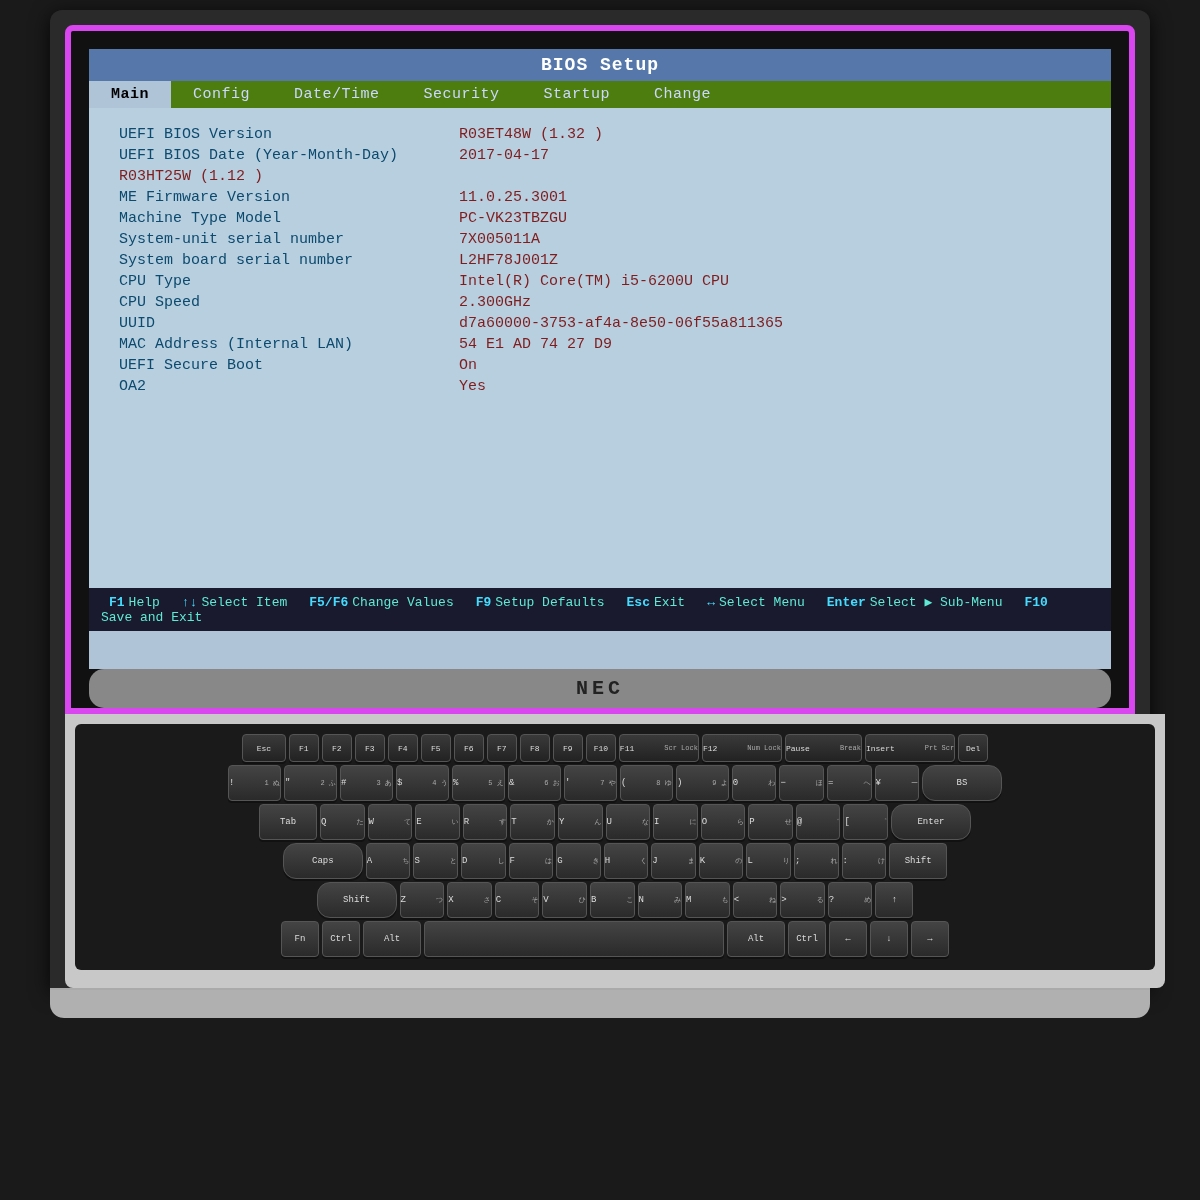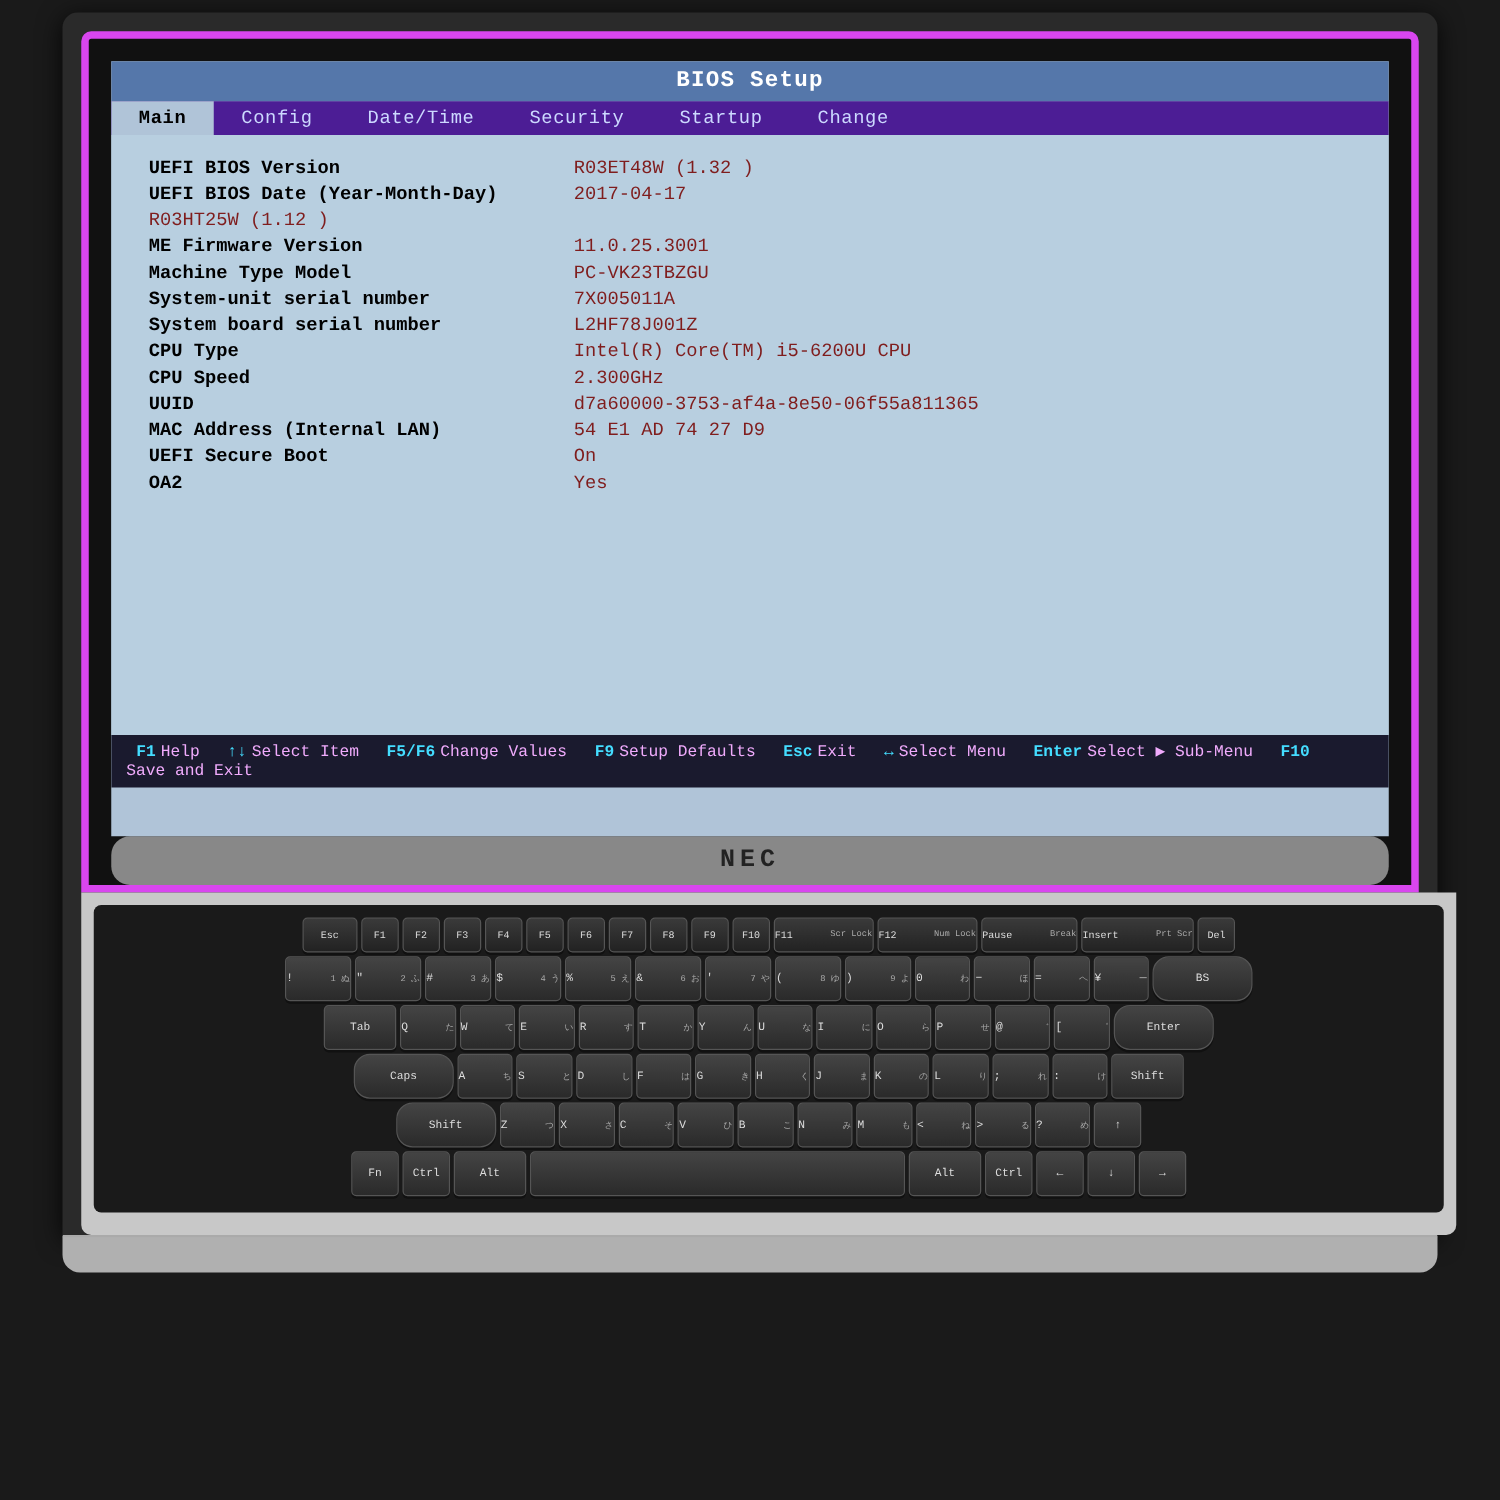--- a/index.html
+++ b/index.html
@@ -47,21 +47,21 @@
       color: #fff;
       text-align: center;
       padding: 6px 0;
       font-size: 18px;
       font-weight: bold;
       letter-spacing: 1px;
     }
 
     
     .bios-nav {
-      background: #4c1d95;
+      background: #4d7c0f;
       display: flex;
       flex-direction: row;
       padding: 0;
     }
 
     .bios-nav-item {
       padding: 5px 22px;
       color: #ccd9ff;
       font-size: 15px;
       cursor: pointer;
@@ -82,23 +82,23 @@
     }
 
     .bios-row {
       display: flex;
       flex-direction: row;
       margin-bottom: 4px;
       font-size: 15px;
     }
 
     .bios-label {
-      color: #000000;
+      color: #0c4a6e;
       min-width: 340px;
-      font-weight: bold;
+      font-weight: normal;
     }
 
     .bios-value {
       color: #7f1d1d;
       font-weight: normal;
     }
 
     
     .bios-footer {
       background: #1a1a2e;
@@ -113,21 +113,21 @@
     }
 
     .footer-key {
       color: #44ddff;
       font-weight: bold;
       margin-right: 4px;
       margin-left: 8px;
     }
 
     .footer-desc {
-      color: #f0abfc;
+      color: #5eead4;
       margin-right: 14px;
     }
 
     
     .nec-bar {
       background: #888;
       width: 100%;
       text-align: center;
       padding: 8px 0;
       font-size: 20px;

